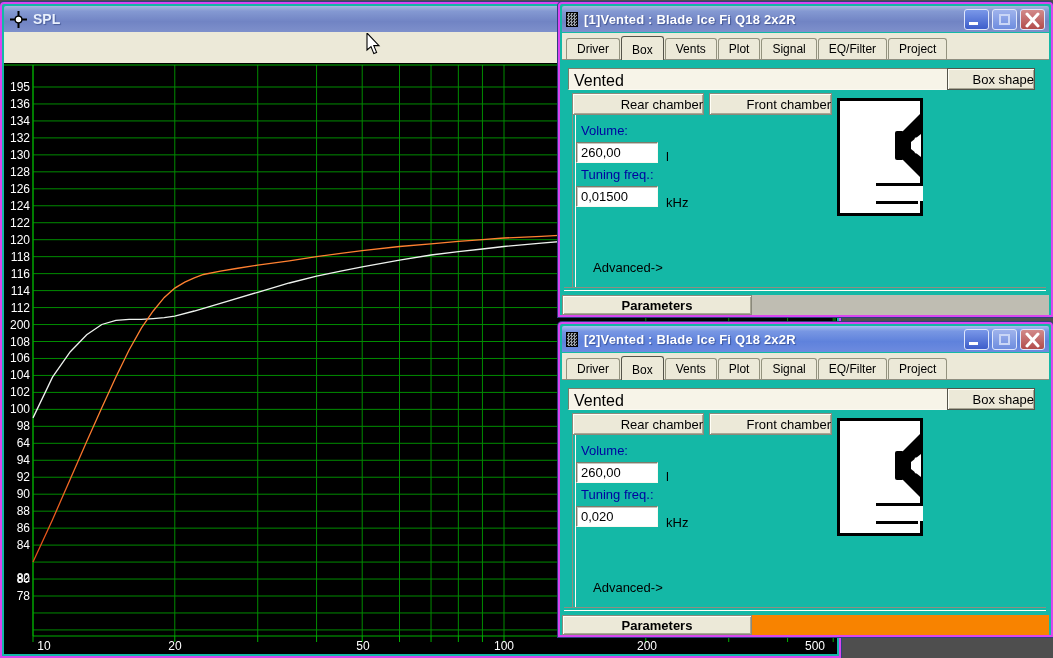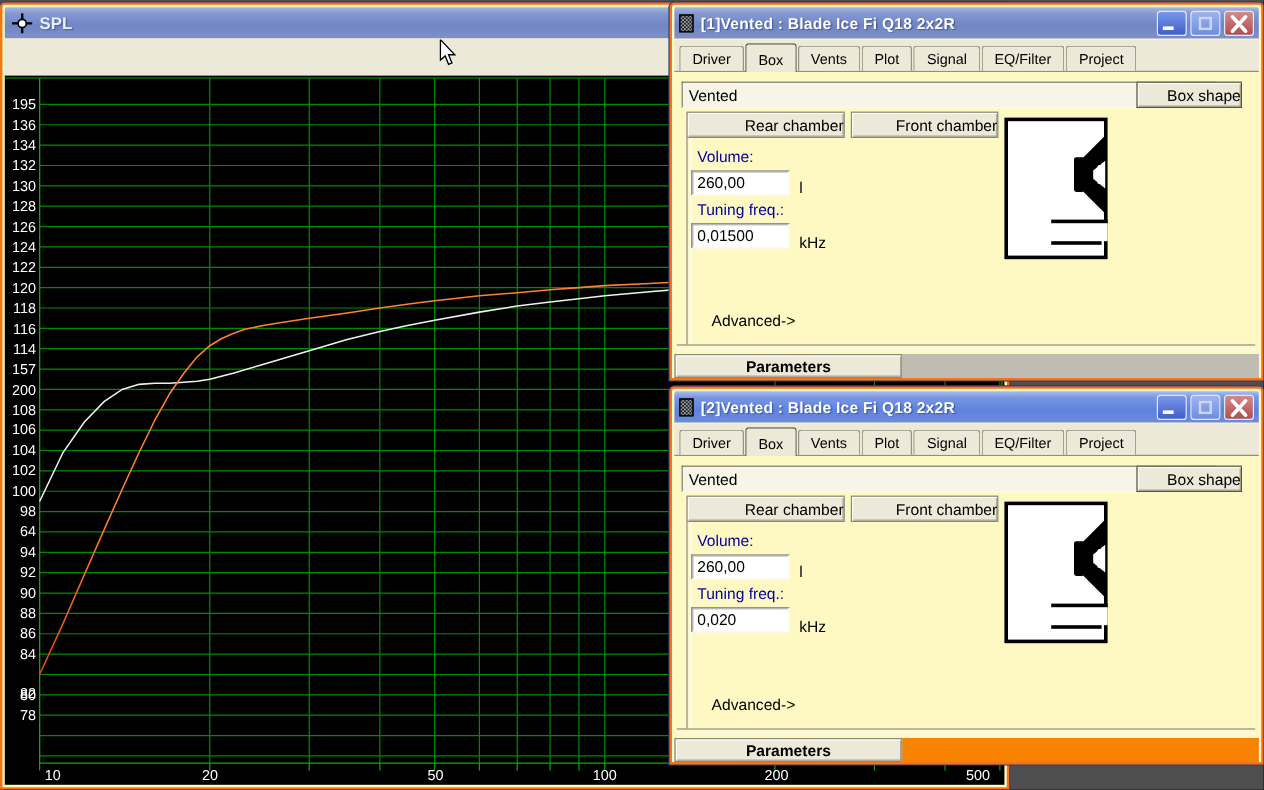--- a/index.html
+++ b/index.html
@@ -5,22 +5,22 @@
   html,body{margin:0;padding:0;}
   body{
     width:1053px;height:658px;overflow:hidden;position:relative;
     background:#4e4e4e;
     font-family:"Liberation Sans",sans-serif;
     -webkit-font-smoothing:none;
   }
   
   .win{
     position:absolute;box-sizing:border-box;
-    background:#fef9c3;
-    border:2px solid #f97316;
+    background:#14b8a6;
+    border:2px solid #d946ef;
     border-radius:4px 4px 0 0;
     box-shadow:0 0 0 1px #2f3f7e;
   }
   .titlebar{
     position:absolute;left:2px;right:2px;top:2px;height:26px;
     display:flex;align-items:center;padding:0 4px;box-sizing:border-box;
     border-radius:2px 2px 0 0;
     overflow:hidden;
   }
   .tb-active  {background:linear-gradient(180deg,#a9bdf0 0%,#7897e3 20%,#5f82dc 60%,#6d8bdf 100%);}
@@ -59,21 +59,21 @@
     position:relative;
   }
   .tab.active{
     padding-top:6px;margin-bottom:-1px;z-index:2;
     border-color:#55544a;background:#ece9d8;
   }
   
   .vented-field{
     position:absolute;left:8px;top:64px;width:446px;height:22px;box-sizing:border-box;
     background:#f7f4e8;border:1px solid;border-color:#7c7c6a #fbf9f0 #fbf9f0 #7c7c6a;
-    font-size:13px;color:#000;padding:3px 5px;
+    font-size:16px;color:#000;padding:3px 5px;
   }
   .btn3d{
     box-sizing:border-box;background:#ece9d8;color:#000;font-size:13px;
     font-family:"Liberation Sans",sans-serif;
     border:1px solid #55544a;
     box-shadow:inset 1px 1px 0 #fffef6,inset -1px -1px 0 #a9a795;
     text-align:right;padding:0;
   }
   .boxshape-btn{position:absolute;left:387px;top:64px;width:88px;height:22px;}
   .chamber{position:absolute;top:89px;height:22px;border-color:#8a897b;}
@@ -236,21 +236,21 @@
         <span class="ytick" style="top: 67.9001px;">132</span>
         <span class="ytick" style="top: 84.8668px;">130</span>
         <span class="ytick" style="top: 101.834px;">128</span>
         <span class="ytick" style="top: 118.8px;">126</span>
         <span class="ytick" style="top: 135.767px;">124</span>
         <span class="ytick" style="top: 152.734px;">122</span>
         <span class="ytick" style="top: 169.7px;">120</span>
         <span class="ytick" style="top: 186.667px;">118</span>
         <span class="ytick" style="top: 203.634px;">116</span>
         <span class="ytick" style="top: 220.6px;">114</span>
-        <span class="ytick" style="top: 237.567px;">157</span>
+        <span class="ytick" style="top: 237.567px;">112</span>
         <span class="ytick" style="top: 254.534px;">200</span>
         <span class="ytick" style="top: 271.5px;">108</span>
         <span class="ytick" style="top: 288.467px;">106</span>
         <span class="ytick" style="top: 305.434px;">104</span>
         <span class="ytick" style="top: 322.401px;">102</span>
         <span class="ytick" style="top: 339.367px;">100</span>
         <span class="ytick" style="top: 356.334px;">98</span>
         <span class="ytick" style="top: 373.301px;">64</span>
         <span class="ytick" style="top: 390.267px;">94</span>
         <span class="ytick" style="top: 407.234px;">92</span>

